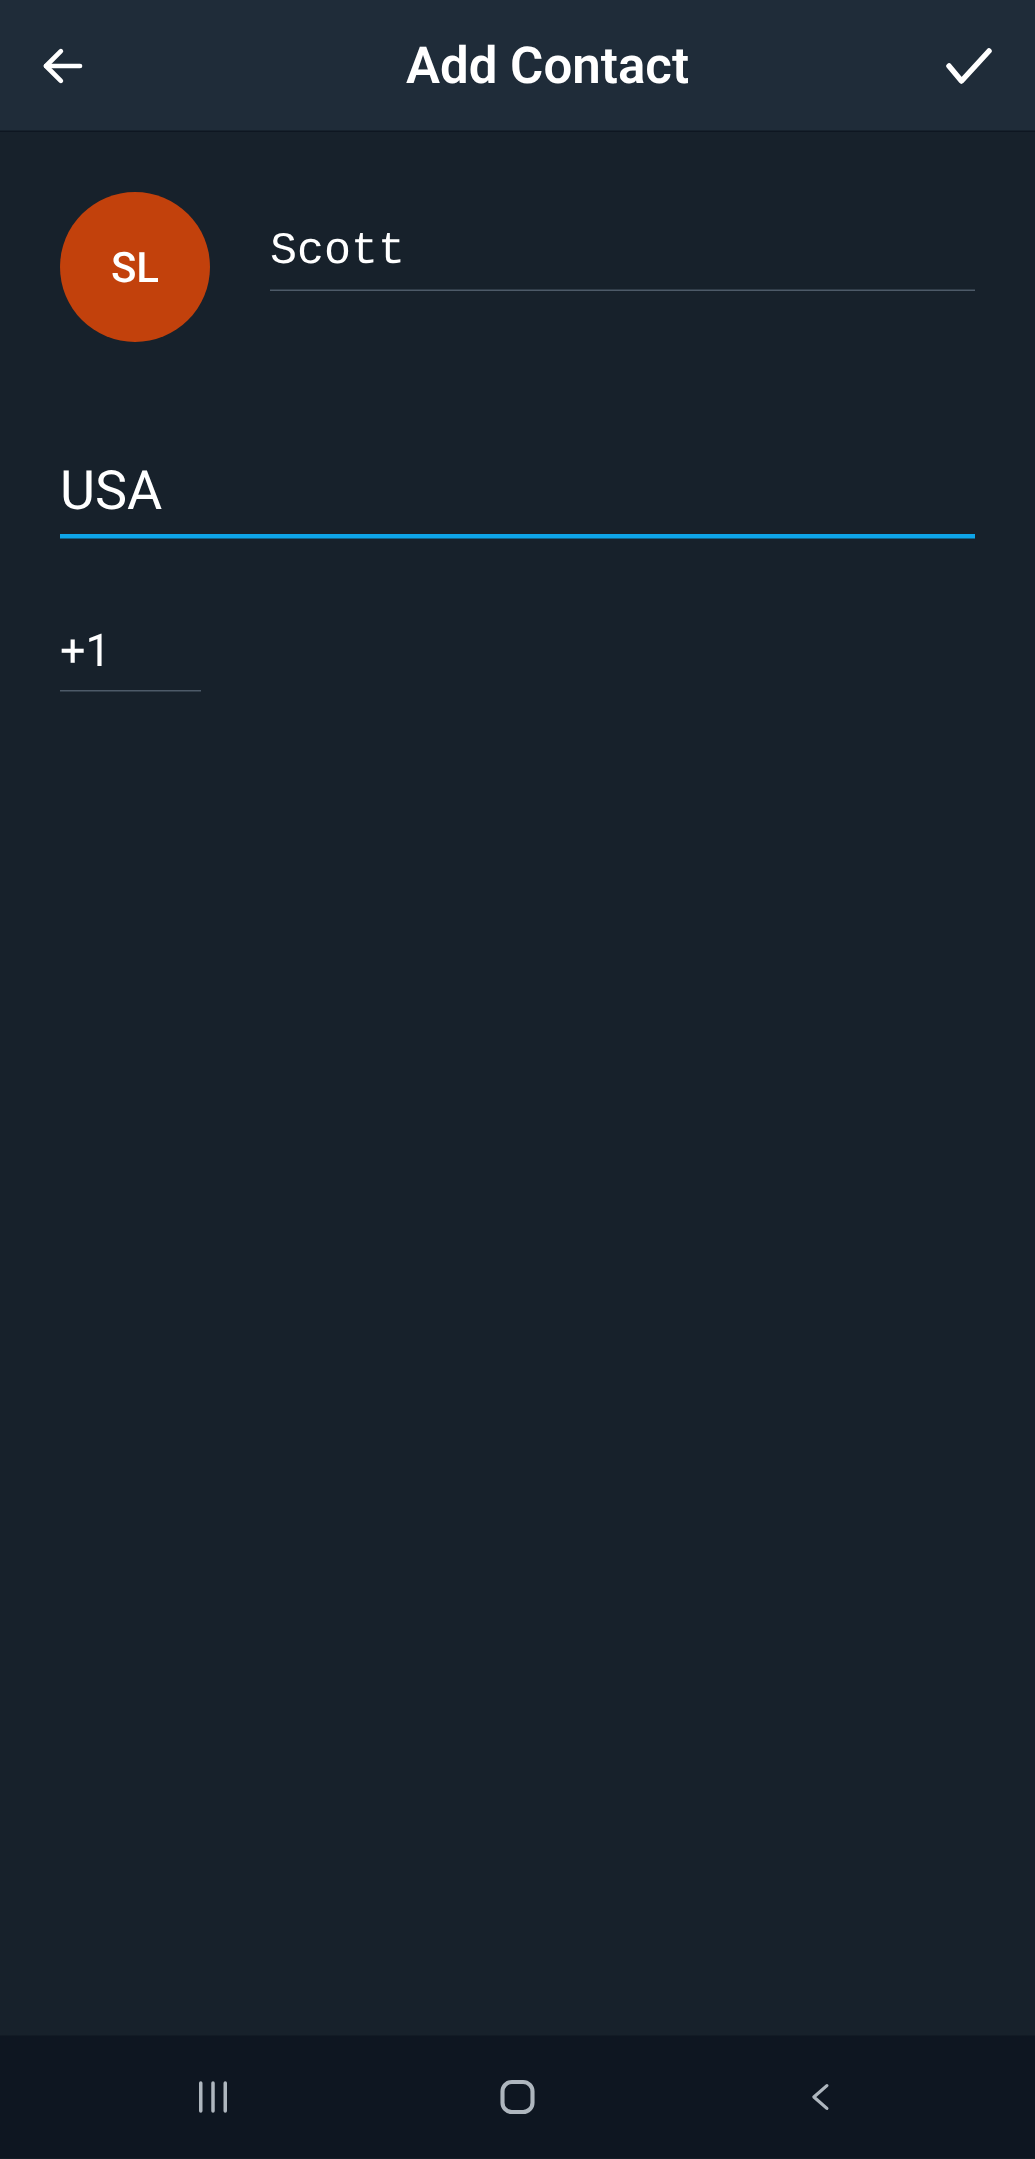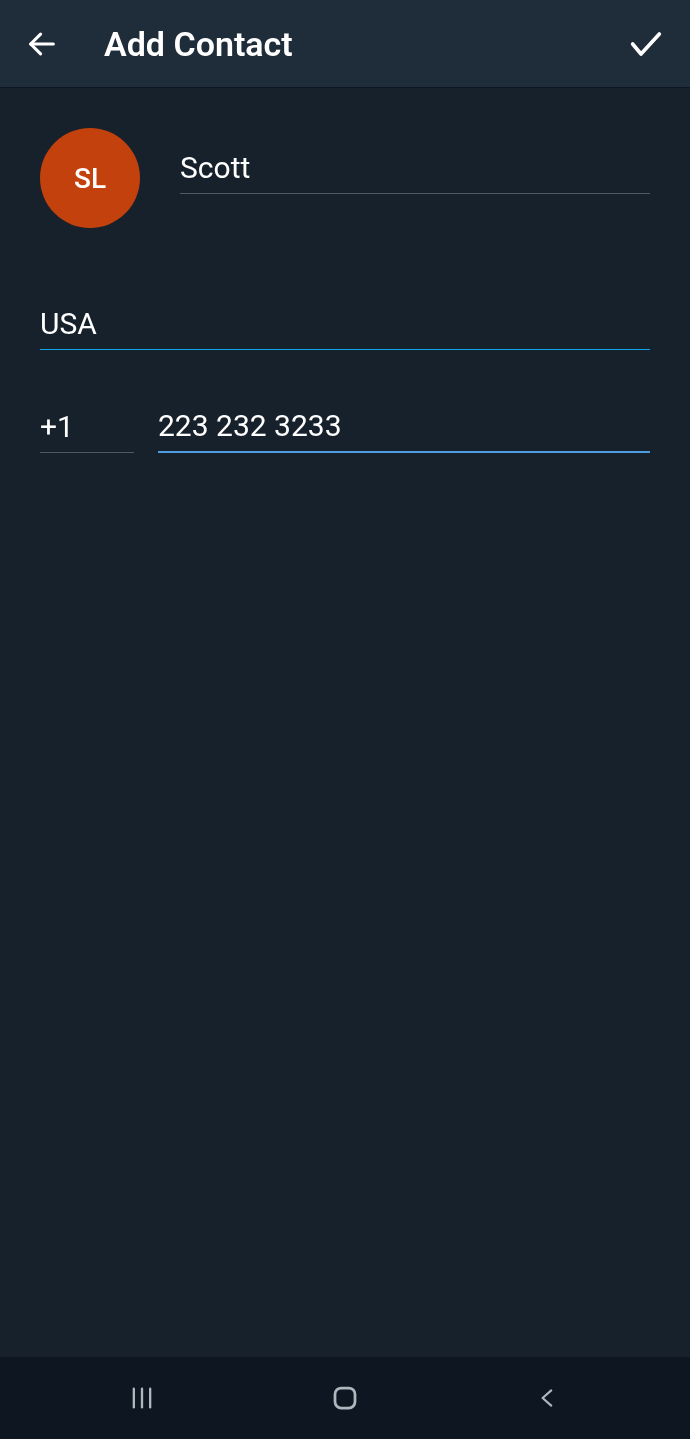--- a/index.html
+++ b/index.html
@@ -30,20 +30,21 @@
       display: flex;
       align-items: center;
       justify-content: center;
       margin-right: 44px;
     }
     .header-title {
       color: #fff;
       font-size: 34px;
       font-weight: 600;
       flex: 1;
+      text-align: center;
     }
     .check-icon {
       width: 40px;
       height: 40px;
       color: #fff;
       display: flex;
       align-items: center;
       justify-content: center;
     }
     .content {
@@ -63,20 +64,21 @@
       align-items: center;
       justify-content: center;
       color: #fff;
       font-size: 28px;
       font-weight: 500;
       flex-shrink: 0;
     }
     .name-fields {
       flex: 1;
       display: flex;
+      font-family: Liberation Mono, monospace;
     }
     .input-field {
       background: transparent;
       border: none;
       border-bottom: 1px solid #4d5a68;
       color: #fff;
       font-size: 30px;
       padding: 10px 0 8px 0;
       outline: none;
       font-family: inherit;
@@ -87,23 +89,23 @@
     }
     .name-fields input:first-of-type {
       margin-bottom: 22px;
     }
     .country-field {
       margin-top: 68px;
     }
     .country-input {
       background: transparent;
       border: none;
-      border-bottom: 1px solid #0ea5e9;
-      color: #fff;
-      font-size: 30px;
+      border-bottom: 3px solid #0ea5e9;
+      color: #fff;
+      font-size: 36px;
       padding: 10px 0 8px 0;
       outline: none;
       font-family: inherit;
       width: 100%;
     }
     .phone-row {
       display: flex;
       gap: 24px;
       margin-top: 48px;
     }
@@ -175,21 +177,20 @@
       <input type="text" class="input-field" value="Scott" style="">
     </div>
   </div>
 
   <div class="country-field">
     <input type="text" class="country-input" value="USA" style="">
   </div>
 
   <div class="phone-row">
     <input type="text" class="code-input" value="+1" style="">
-    <input type="text" class="phone-input" value="223 232 3233" style="">
   </div>
 </div>
 
 <div class="navbar">
   <div class="nav-icon">
     <svg width="28" height="28" viewBox="0 0 24 24" fill="none" stroke="currentColor" stroke-width="2" stroke-linecap="round">
       <line x1="5" y1="4" x2="5" y2="20"></line>
       <line x1="12" y1="4" x2="12" y2="20"></line>
       <line x1="19" y1="4" x2="19" y2="20"></line>
     </svg>

